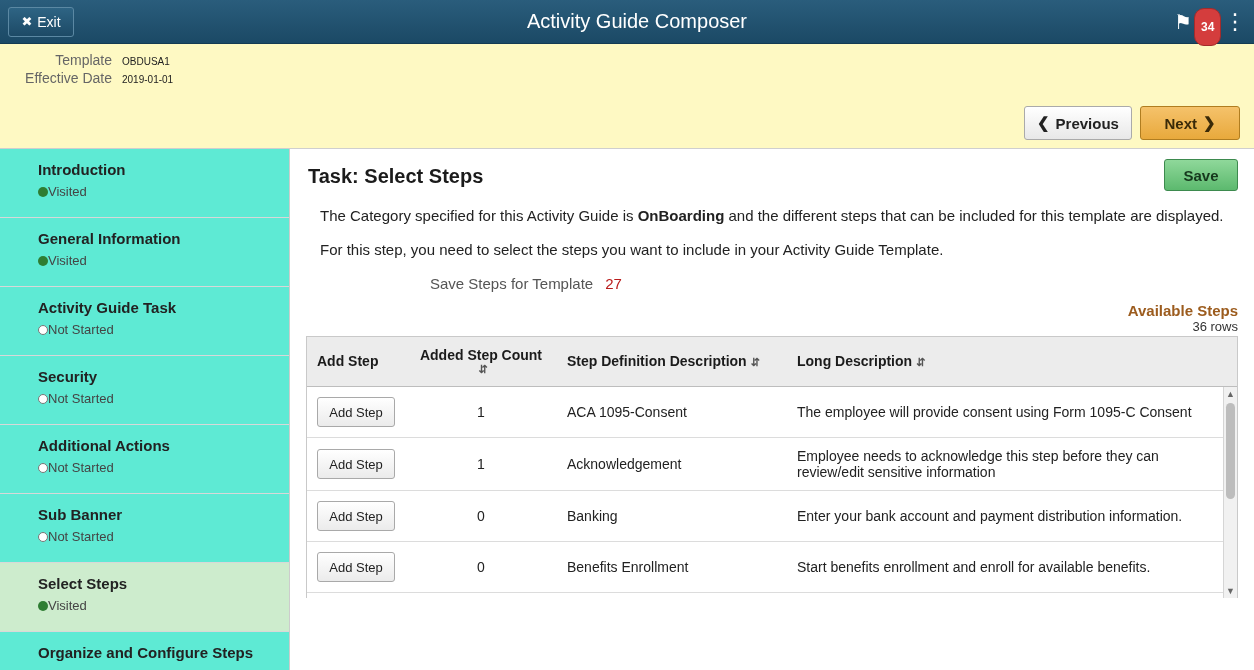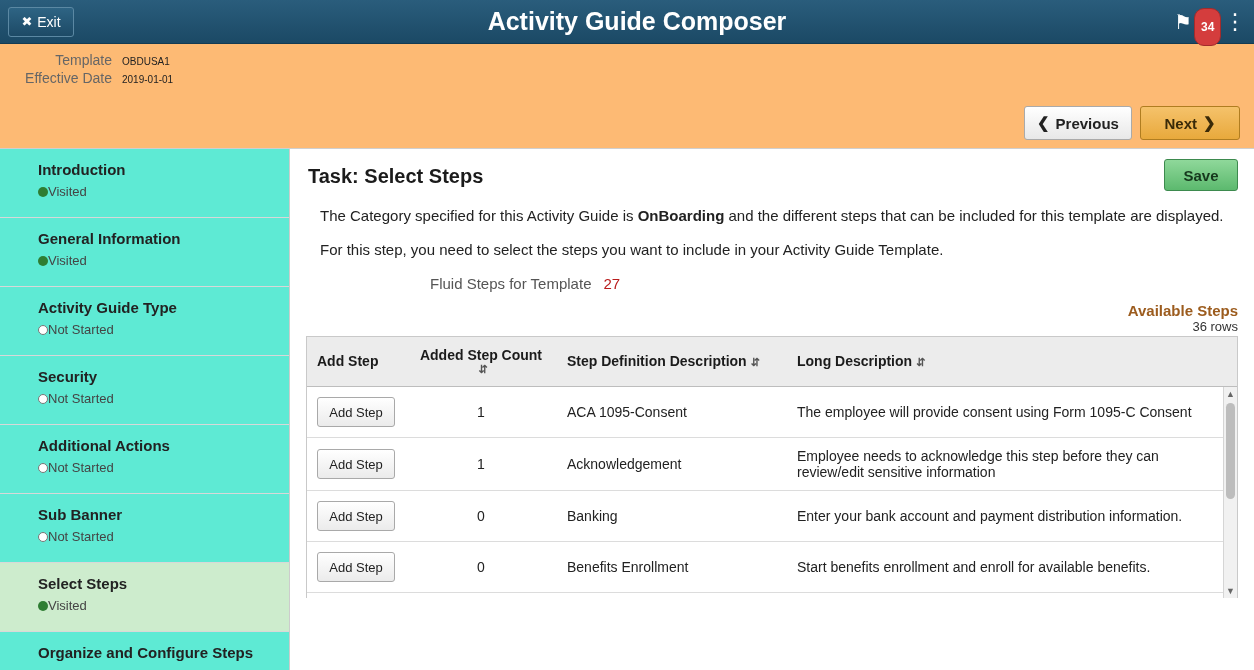--- a/index.html
+++ b/index.html
@@ -44,22 +44,22 @@
     gap: 5px;
     padding: 0 10px;
     cursor: pointer;
   }
   .exit-x { font-size: 13px; line-height: 1; }
   .topbar-title {
     position: absolute;
     left: 0; right: 0;
     text-align: center;
     color: #ffffff;
-    font-size: 25px;
-    font-weight: bold;
+    font-size: 20px;
+    font-weight: normal;
     pointer-events: none;
     margin-left: 20px;
   }
   .topbar-right {
     margin-left: auto;
     display: flex;
     align-items: center;
     gap: 6px;
     padding-right: 10px;
     z-index: 2;
@@ -82,21 +82,21 @@
     color: #ffffff;
     font-size: 22px;
     line-height: 1;
     width: 20px;
     text-align: center;
     cursor: pointer;
   }
 
   
   .header {
-    background: #fdba74;
+    background: #fef9c3;
     border-bottom: 1px solid #cfcfcf;
     padding: 8px 12px 10px 12px;
     flex: 0 0 auto;
     position: relative;
     height: 105px;
   }
   .hdr-row { display: flex; align-items: baseline; margin-bottom: 2px; }
   .hdr-label {
     width: 110px;
     text-align: right;
@@ -363,21 +363,21 @@
         </div>
       </div>
       <div class="side-item">
         <div class="side-title">General Information</div>
         <div class="side-status">
           <span class="dot visited"></span>
           <span>Visited</span>
         </div>
       </div>
       <div class="side-item">
-        <div class="side-title">Activity Guide Type</div>
+        <div class="side-title">Activity Guide Task</div>
         <div class="side-status">
           <span class="dot notstarted"></span>
           <span>Not Started</span>
         </div>
       </div>
       <div class="side-item">
         <div class="side-title">Security</div>
         <div class="side-status">
           <span class="dot notstarted"></span>
           <span>Not Started</span>
@@ -414,21 +414,21 @@
     </div>
 
     <div class="main">
       <div class="save-btn">Save</div>
       <div class="task-title">Task: Select Steps</div>
 
       <p class="para"><span>The Category specified for this Activity Guide is </span><b>OnBoarding</b><span> and the different steps that can be included for this template are displayed.</span></p>
       <p class="para">For this step, you need to select the steps you want to include in your Activity Guide Template.</p>
 
       <div class="total-row">
-        <span class="total-label">Fluid Steps for Template</span>
+        <span class="total-label">Save Steps for Template</span>
         <span class="total-val">27</span>
       </div>
 
       <div class="grid-head-row">
         <div class="grid-caption">Available Steps</div>
         <div class="rows-count">36 rows</div>
       </div>
 
       <div class="table-wrap">
         <table>

